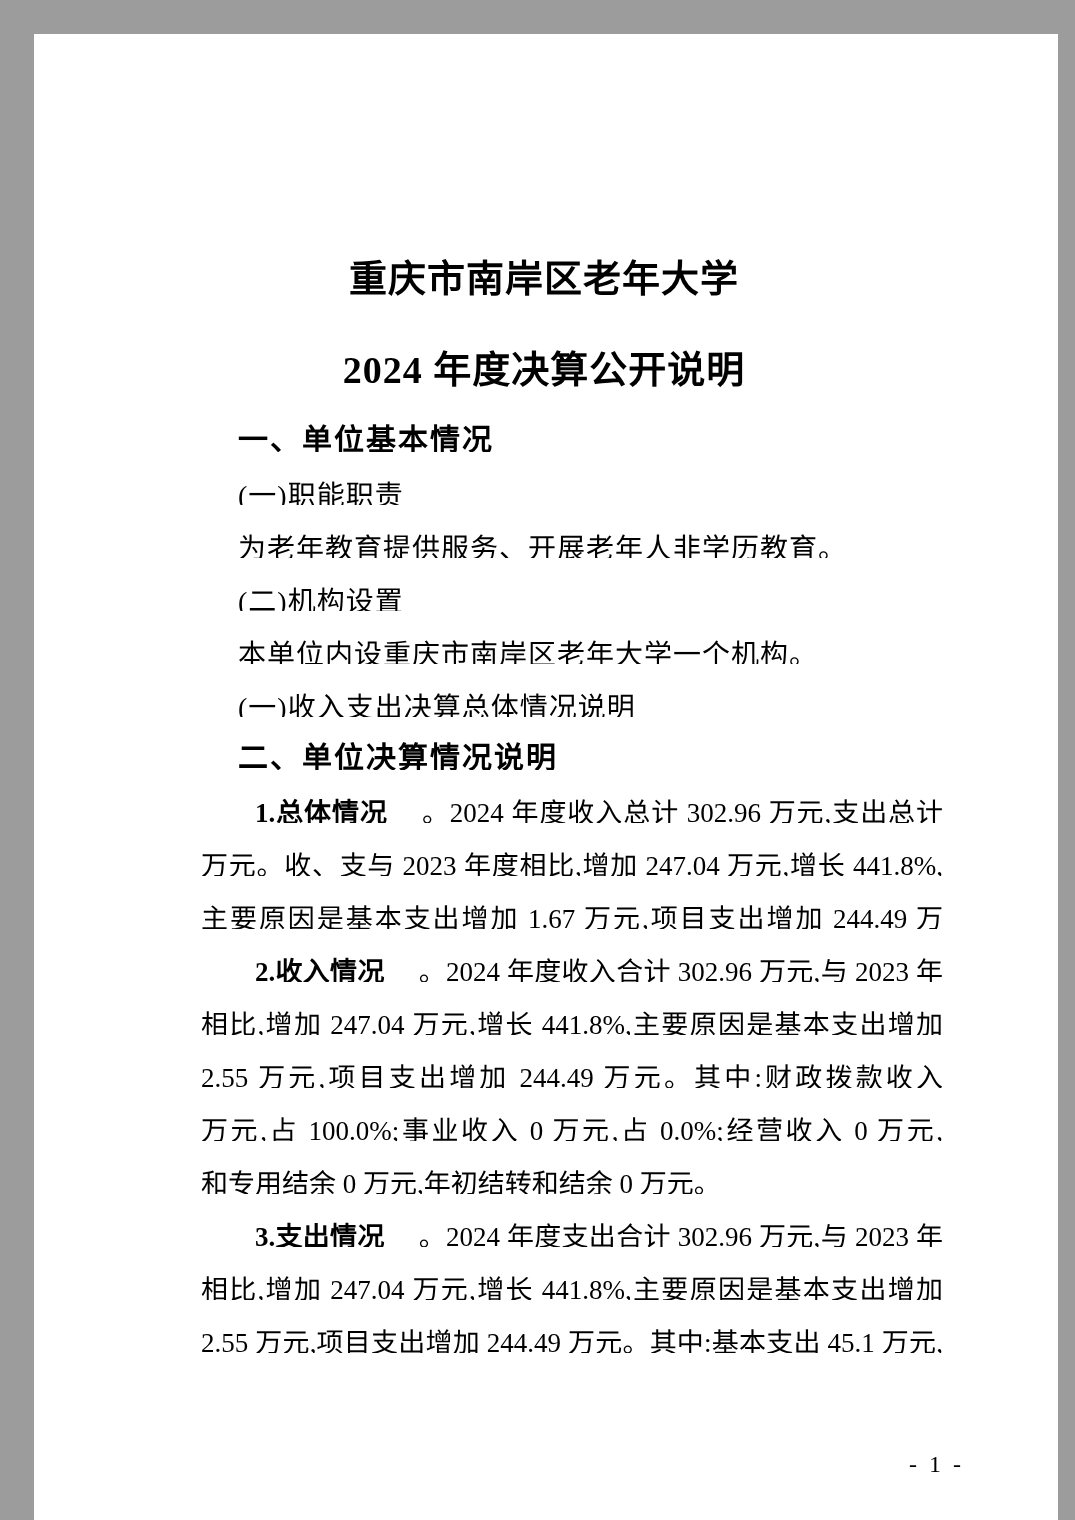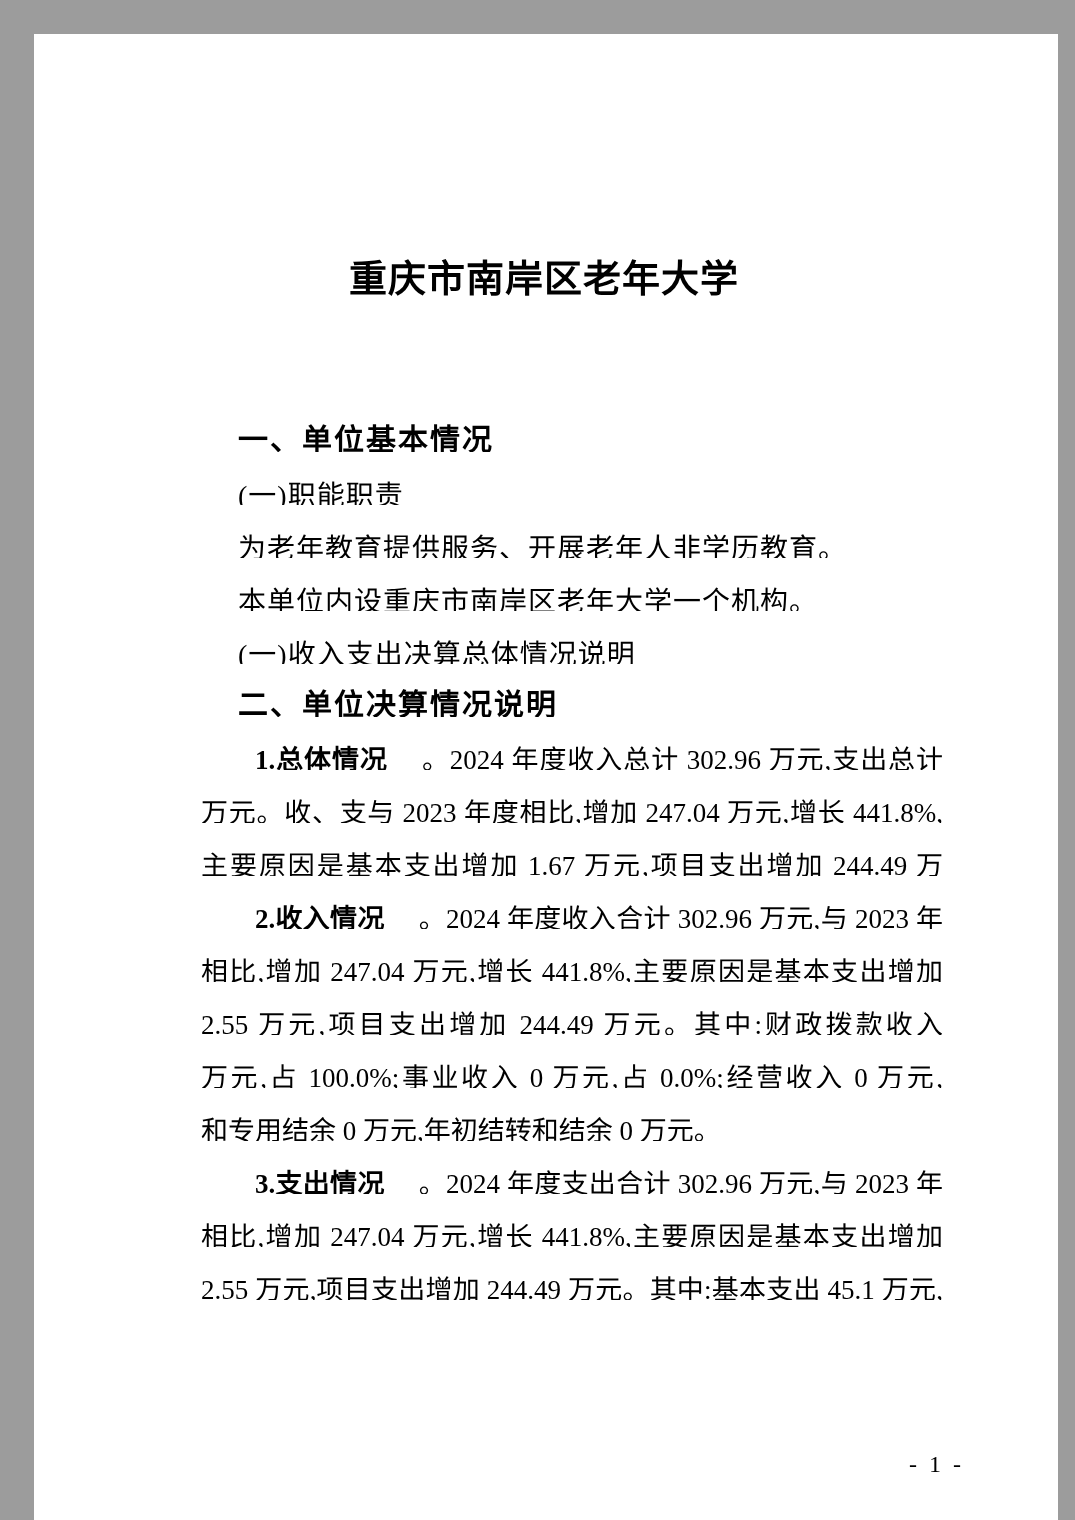--- a/index.html
+++ b/index.html
@@ -68,27 +68,29 @@
     color: #000000;
   }
 </style>
 </head>
 <body>
 
 <div class="page">
 
   <div class="title-block">
     <div>重庆市南岸区老年大学</div>
+    <div>2024 年度决算公开说明</div>
   </div>
 
   <div class="content">
 
     <div class="line hei indent">一、单位基本情况</div>
     <div class="line kai indent">(一)职能职责</div>
     <div class="line kai indent">为老年教育提供服务、开展老年人非学历教育。</div>
+    <div class="line kai indent">(二)机构设置</div>
     <div class="line kai indent">本单位内设重庆市南岸区老年大学一个机构。</div>
     <div class="line kai indent">(一)收入支出决算总体情况说明</div>
     <div class="line hei indent">二、单位决算情况说明</div>
 
     <div class="line indent just"><span class="lead-bold">1.总体情况</span><span>。2024 年度收入总计 302.96 万元,支出总计 302.96</span></div>
     <div class="line just">万元。收、支与 2023 年度相比,增加 247.04 万元,增长 441.8%,</div>
     <div class="line just">主要原因是基本支出增加 1.67 万元,项目支出增加 244.49 万元。</div>
 
     <div class="line indent just"><span class="lead-bold">2.收入情况</span><span>。2024 年度收入合计 302.96 万元,与 2023 年度</span></div>
     <div class="line just">相比,增加 247.04 万元,增长 441.8%,主要原因是基本支出增加</div>

